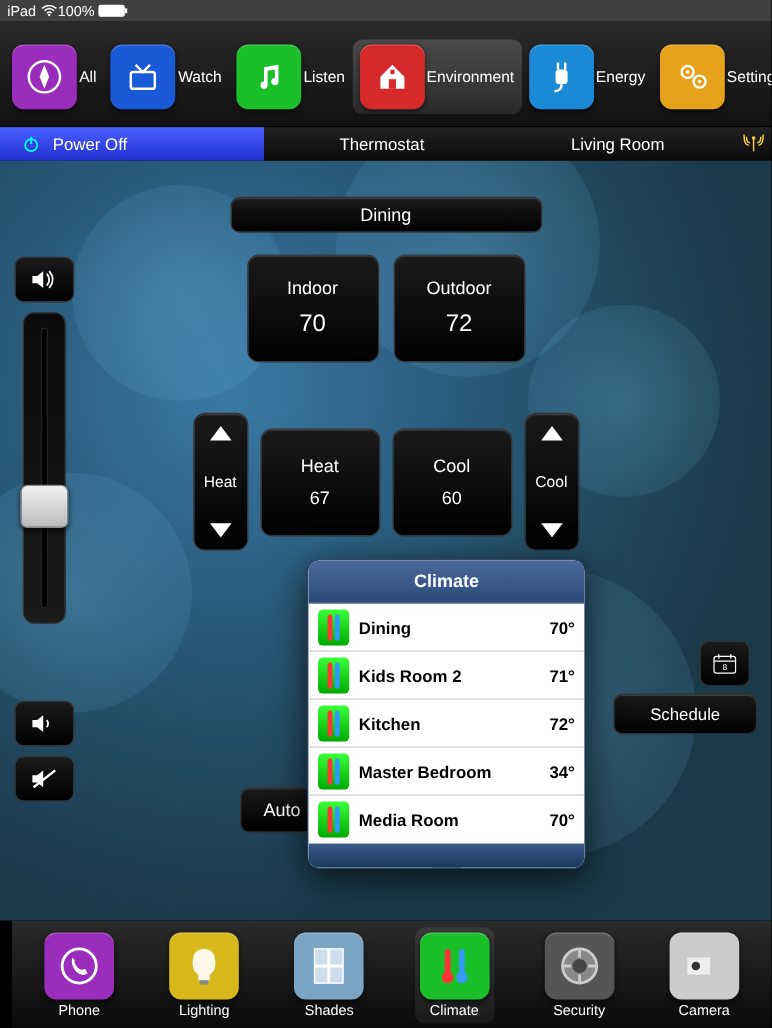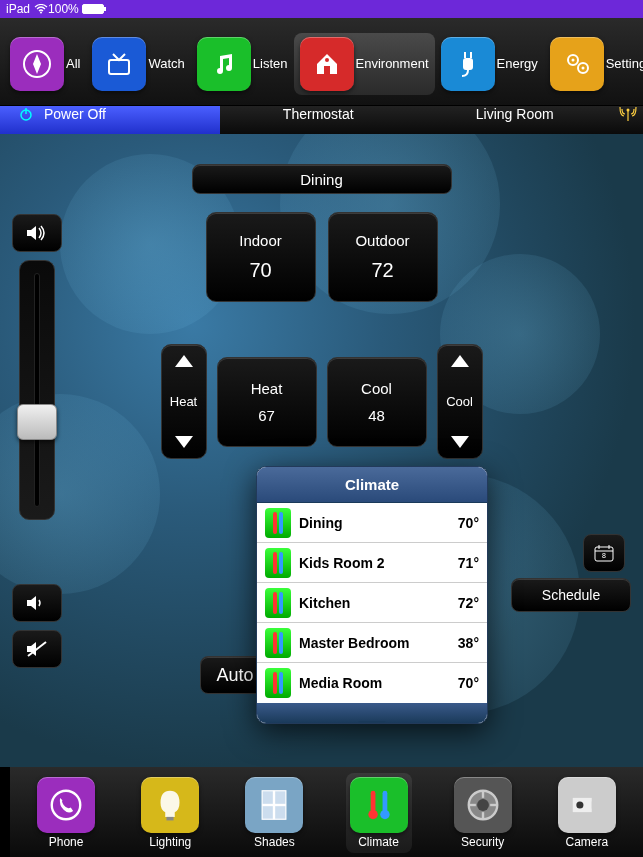--- a/index.html
+++ b/index.html
@@ -1,36 +1,36 @@
 <!DOCTYPE html>
 <html><head>
 <meta charset="utf-8">
 <style>
 * { margin: 0; padding: 0; box-sizing: border-box; font-family: -apple-system, Helvetica, Arial, sans-serif; }
 body { width: 643px; height: 857px; background: #000; overflow: hidden; position: relative; }
 
 
-.status-bar { height: 18px; background: #6d28d9; color: #fff; display: flex; align-items: center; font-size: 12px; padding: 0 6px; }
+.status-bar { height: 18px; background: #404040; color: #fff; display: flex; align-items: center; font-size: 12px; padding: 0 6px; }
 .status-left { flex: 0 0 auto; display: flex; align-items: center; gap: 4px; }
 .status-center { flex: 1; text-align: center; font-weight: bold; }
 .status-right { flex: 0 0 auto; display: flex; align-items: center; gap: 3px; }
 .wifi-icon { width: 14px; height: 10px; }
 .battery-icon { width: 22px; height: 10px; border: 1px solid #fff; border-radius: 2px; position: relative; background: #fff; }
 .battery-icon::after { content: ""; position: absolute; right: -3px; top: 2px; width: 2px; height: 4px; background: #fff; }
 
 
 .top-nav { height: 88px; background: linear-gradient(#2a2a2a, #111); display: flex; justify-content: space-around; align-items: center; padding: 6px 4px 2px; border-bottom: 1px solid #000; }
 .nav-item { display: flex; flex-direction: row; align-items: center; gap: 2px; color: #fff; font-size: 13px; cursor: pointer; padding: 4px 6px; border-radius: 8px; }
 .nav-item.selected { background: linear-gradient(#4a4a4a, #2a2a2a); }
 .nav-icon { width: 54px; height: 54px; border-radius: 10px; display: flex; align-items: center; justify-content: center; box-shadow: 0 2px 4px rgba(0,0,0,0.5), inset 0 1px 0 rgba(255,255,255,0.3); }
 .nav-icon svg { width: 32px; height: 32px; }
 
 
 .sub-bar { height: 28px; background: linear-gradient(#222, #0a0a0a); display: flex; color: #fff; font-size: 14px; align-items: stretch; }
-.sub-item { flex: 1; display: flex; align-items: flex-start; justify-content: center; cursor: pointer; position: relative; }
+.sub-item { flex: 1; display: flex; align-items: center; justify-content: center; cursor: pointer; position: relative; }
 .sub-item.power { background: linear-gradient(#4a5fff, #2030cc); flex: 0 0 220px; gap: 10px; justify-content: flex-start; padding-left: 18px; }
 .power-icon { color: #00ffff; }
 .antenna { flex: 0 0 30px; }
 
 
 .main-area { position: absolute; top: 134px; bottom: 90px; left: 0; right: 0; background: radial-gradient(circle at 30% 30%, #3a7aa5 0%, #2a5a7a 30%, #1a3a4a 70%); overflow: hidden; }
 .bokeh { position: absolute; border-radius: 50%; background: radial-gradient(circle, rgba(120,200,240,0.25), rgba(120,200,240,0.05)); }
 
 .pill { background: linear-gradient(#1a1a1a, #000); border-radius: 8px; color: #fff; display: flex; align-items: center; justify-content: center; border: 1px solid #333; box-shadow: inset 0 1px 0 rgba(255,255,255,0.15); }
 
@@ -54,21 +54,21 @@
 .stepper { width: 46px; height: 115px; border-radius: 10px; display: flex; flex-direction: column; align-items: center; justify-content: space-between; padding: 10px 0; font-size: 13px; }
 .arrow { width: 0; height: 0; border-left: 9px solid transparent; border-right: 9px solid transparent; cursor: pointer; }
 .arrow.up { border-bottom: 12px solid #fff; }
 .arrow.down { border-top: 12px solid #fff; }
 .setpoint-tile { width: 100px; height: 90px; border-radius: 10px; display: flex; flex-direction: column; align-items: center; justify-content: center; gap: 10px; font-size: 15px; }
 
 
 .schedule-btn { position: absolute; right: 18px; top: 400px; width: 42px; height: 38px; border-radius: 8px; background: linear-gradient(#1a1a1a,#000); border: 1px solid #333; display: flex; align-items: center; justify-content: center; cursor: pointer; color: #fff; }
 .schedule-label { position: absolute; right: 12px; top: 444px; width: 120px; height: 34px; font-size: 14px; }
 
-.auto-btn { position: absolute; left: 200px; top: 522px; width: 70px; height: 38px; font-size: 18px; cursor: pointer; }
+.auto-btn { position: absolute; left: 200px; top: 522px; width: 70px; height: 38px; font-size: 15px; cursor: pointer; }
 
 
 .popover { position: absolute; left: 256px; top: 332px; width: 232px; background: #fff; border-radius: 10px; box-shadow: 0 8px 30px rgba(0,0,0,0.7); border: 1px solid #223a5a; overflow: hidden; }
 .popover-header { height: 36px; background: linear-gradient(#4a6a9a, #2a4a7a); color: #fff; display: flex; align-items: center; justify-content: center; font-weight: bold; font-size: 15px; border-bottom: 1px solid #1a3a5a; }
 .popover-row { height: 40px; display: flex; align-items: center; padding: 0 8px; border-bottom: 1px solid #ccc; font-size: 14px; font-weight: bold; cursor: pointer; }
 .popover-row:last-child { border-bottom: none; }
 .therm-icon { width: 26px; height: 30px; background: linear-gradient(#3aff3a,#0a0); border-radius: 4px; margin-right: 8px; display: flex; align-items: center; justify-content: center; gap: 2px; }
 .therm-line { width: 4px; height: 22px; border-radius: 2px; }
 .popover-row .name { flex: 1; }
 .popover-row .temp { }
@@ -236,21 +236,21 @@
       <div class="arrow up"></div>
       <span>Heat</span>
       <div class="arrow down"></div>
     </div>
     <div class="pill setpoint-tile">
       <span>Heat</span>
       <span class="value">67</span>
     </div>
     <div class="pill setpoint-tile">
       <span>Cool</span>
-      <span class="value">48</span>
+      <span class="value">60</span>
     </div>
     <div class="pill stepper">
       <div class="arrow up"></div>
       <span>Cool</span>
       <div class="arrow down"></div>
     </div>
   </div>
 
   <div class="schedule-btn">
     <svg width="20" height="18" viewBox="0 0 20 18">
@@ -295,21 +295,21 @@
           </div>
           <span class="name">Kitchen</span>
           <span class="temp">72°</span>
         </div>
         <div class="popover-row">
           <div class="therm-icon">
             <div class="therm-line" style="background:#f33"></div>
             <div class="therm-line" style="background:#39f"></div>
           </div>
           <span class="name">Master Bedroom</span>
-          <span class="temp">38°</span>
+          <span class="temp">34°</span>
         </div>
         <div class="popover-row">
           <div class="therm-icon">
             <div class="therm-line" style="background:#f33"></div>
             <div class="therm-line" style="background:#39f"></div>
           </div>
           <span class="name">Media Room</span>
           <span class="temp">70°</span>
         </div>
       </div>

